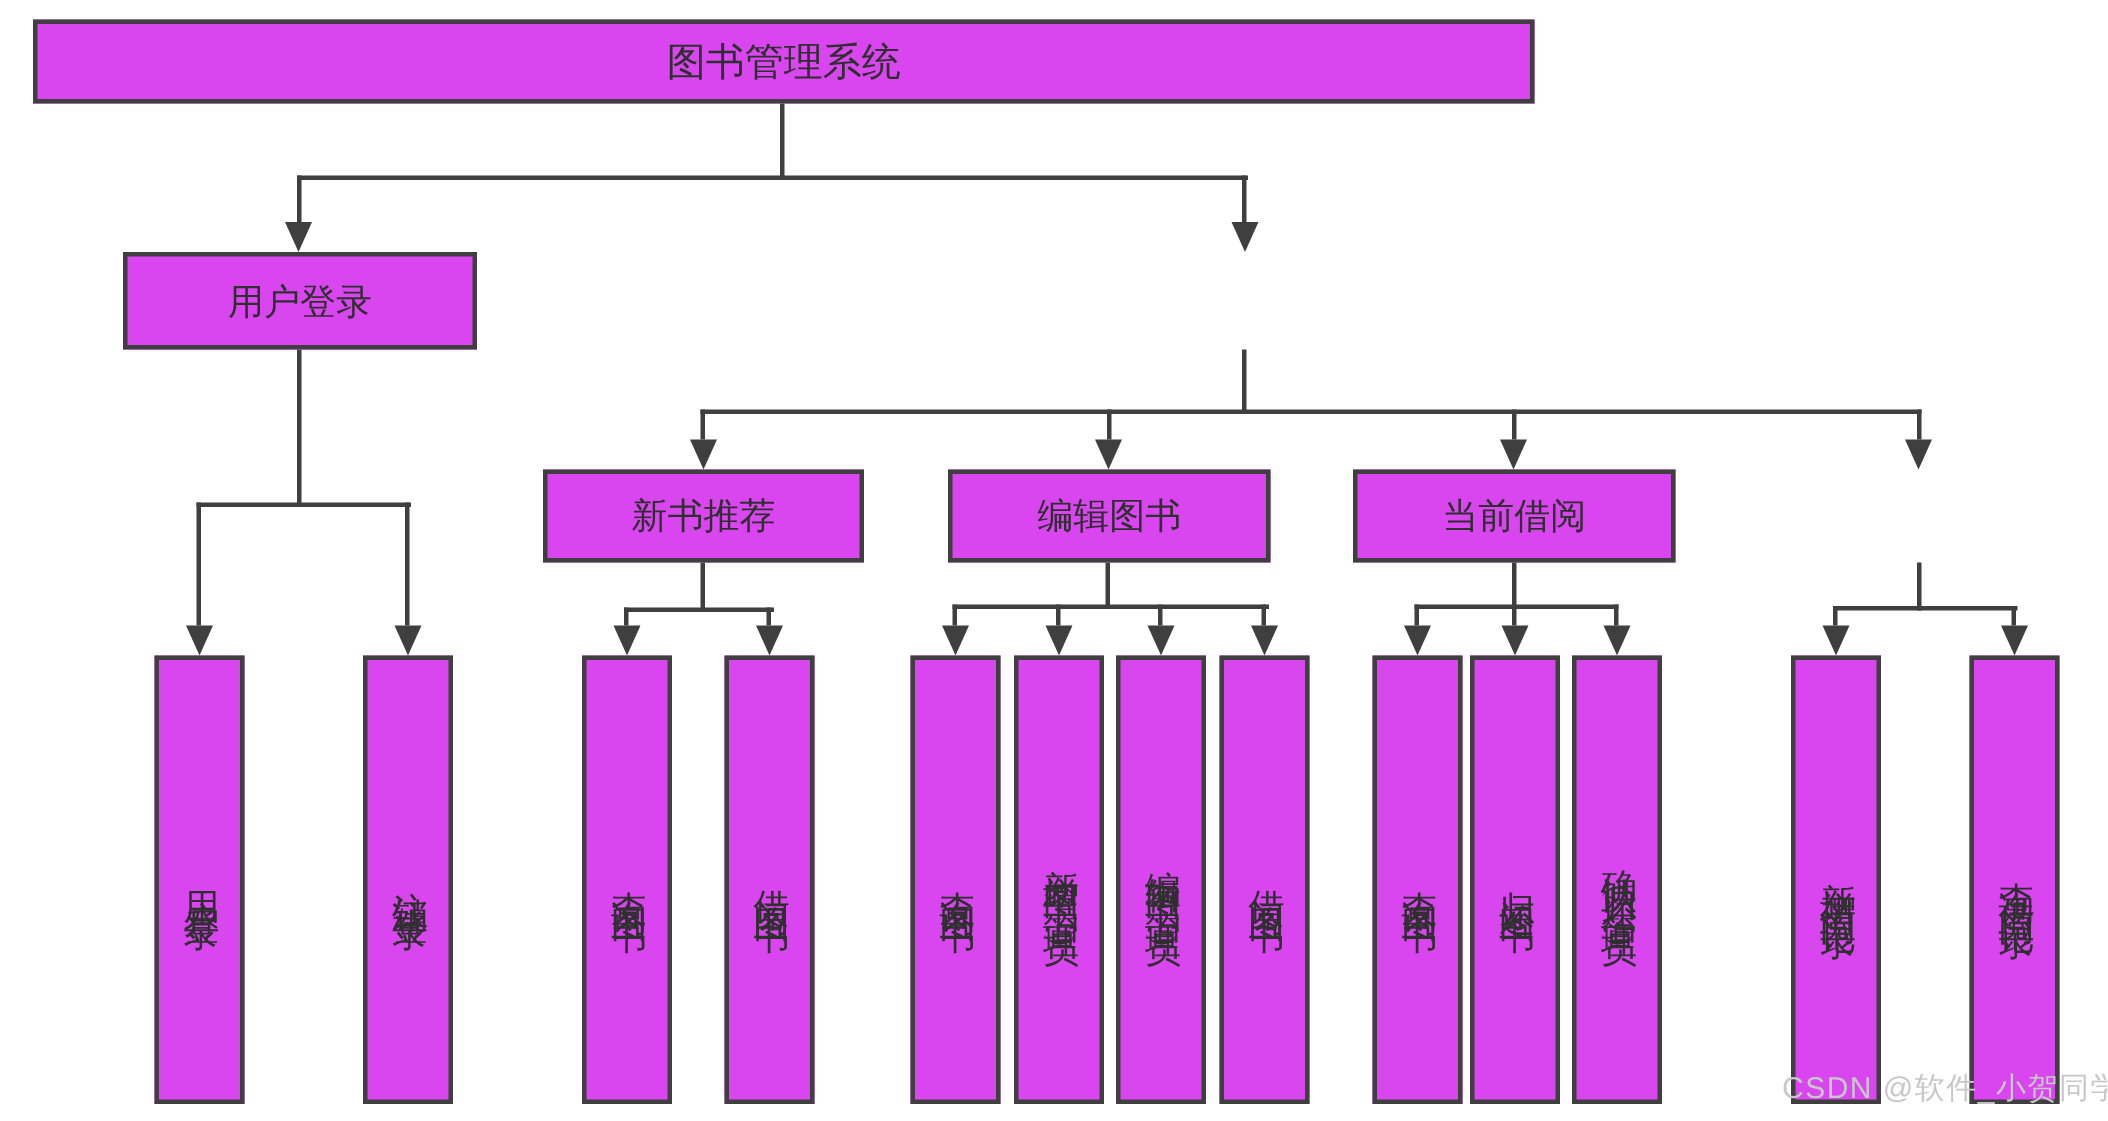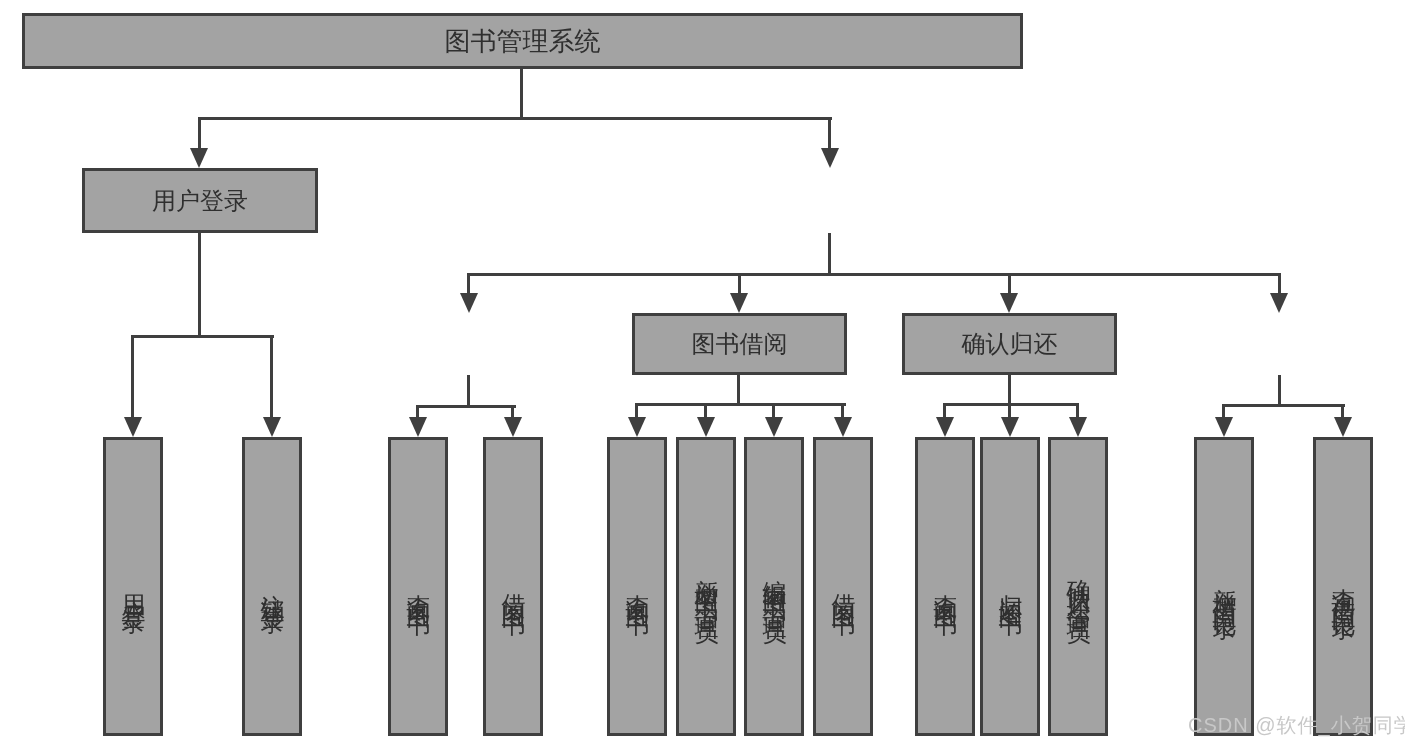--- a/index.html
+++ b/index.html
@@ -18,21 +18,21 @@
   }
   .ln{position:absolute;background:var(--color-line);}
   .ar{
     position:absolute;width:0;height:0;
     border-left:9px solid transparent;
     border-right:9px solid transparent;
     border-top:20px solid var(--color-line);
   }
   .node{
     position:absolute;box-sizing:border-box;
-    background:#a3a3a3;border:3px solid var(--color-line);
+    background:#d946ef;border:3px solid var(--color-line);
     display:flex;align-items:center;justify-content:center;
     color:var(--color-text);font-size:24px;
     text-align:center;
   }
   .node.root{font-size:26px;}
   .leaf .vt{
     writing-mode:vertical-rl;
     letter-spacing:6px;
     line-height:1.2;
   }
@@ -122,25 +122,28 @@
   </div>
 
   <div class="node root" style="left:22px;top:13px;width:1001px;height:56px">
     <span>图书管理系统</span>
   </div>
 
   <div class="node" style="left:82px;top:168px;width:236px;height:65px">
     <span>用户登录</span>
   </div>
 
+  <div class="node" style="left:362px;top:313px;width:214px;height:62px">
+    <span>新书推荐</span>
+  </div>
   <div class="node" style="left:632px;top:313px;width:215px;height:62px">
-    <span>图书借阅</span>
+    <span>编辑图书</span>
   </div>
   <div class="node" style="left:902px;top:313px;width:215px;height:62px">
-    <span>确认归还</span>
+    <span>当前借阅</span>
   </div>
 
   <div class="node leaf" style="left:103px;top:437px;width:60px;height:299px">
     <span class="vt">用户登录</span>
   </div>
   <div class="node leaf" style="left:242px;top:437px;width:60px;height:299px">
     <span class="vt">注销登录</span>
   </div>
 
   <div class="node leaf" style="left:388px;top:437px;width:60px;height:299px">

